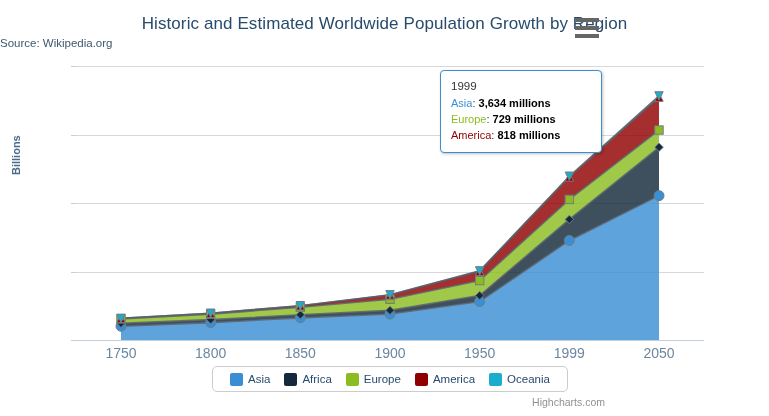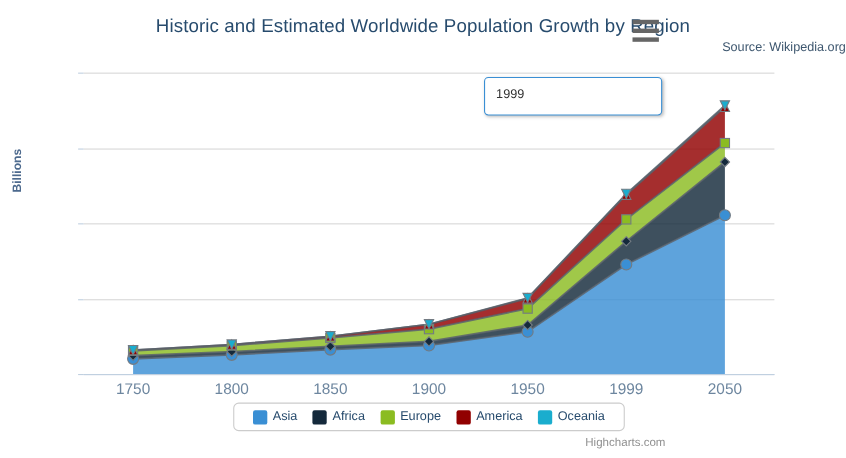--- a/index.html
+++ b/index.html
@@ -17,21 +17,21 @@
   
   .chart-title{
     position:absolute;left:0;top:14px;width:769px;
     text-align:center;
     font-size:17px;color:#274b6d;
     letter-spacing:0.1px;
     white-space:nowrap;
   }
   .chart-subtitle{
     position:absolute;left:0;top:37px;width:769px;
-    text-align:right;
+    text-align:left;
     font-size:11.5px;color:#3e576f;
     white-space:nowrap;
   }
   
   .menu-btn{
     position:absolute;right:18px;top:18px;
     width:24px;height:20px;
     display:flex;flex-direction:column;justify-content:space-between;
     cursor:pointer;
   }
@@ -202,20 +202,23 @@
       <polygon points="224.33333333333334,243.8952 228.53333333333333,235.4952 220.13333333333335,235.4952" fill="#1aadce" stroke="#737b83" stroke-width="1"></polygon>
       <polygon points="314,232.99 318.2,224.59000000000003 309.8,224.59000000000003" fill="#1aadce" stroke="#737b83" stroke-width="1"></polygon>
       <polygon points="403.6666666666667,209.0972 407.8666666666667,200.6972 399.4666666666667,200.6972" fill="#1aadce" stroke="#737b83" stroke-width="1"></polygon>
       <polygon points="493.33333333333337,114.4028 497.53333333333336,106.0028 489.1333333333334,106.0028" fill="#1aadce" stroke="#737b83" stroke-width="1"></polygon>
       <polygon points="583,34.09340000000002 587.2,25.693400000000015 578.8,25.693400000000015" fill="#1aadce" stroke="#737b83" stroke-width="1"></polygon>
     </svg>
 
   <div class="tooltip">
     <div class="tt-header">1999</div>
     <div id="tooltip-rows">
+        <div class="tt-row"><span class="tt-name" style="color: rgb(58, 143, 212);">Asia</span><span>: </span><span class="tt-val">3,634 millions</span></div>
+        <div class="tt-row"><span class="tt-name" style="color: rgb(139, 188, 33);">Europe</span><span>: </span><span class="tt-val">729 millions</span></div>
+        <div class="tt-row"><span class="tt-name" style="color: rgb(145, 0, 0);">America</span><span>: </span><span class="tt-val">818 millions</span></div>
       </div>
   </div>
 
   <div class="legend" id="legend">
       <div class="legend-item">
         <span class="legend-swatch" style="background: rgb(58, 143, 212);"></span>
         <span class="legend-label">Asia</span>
       </div>
       <div class="legend-item">
         <span class="legend-swatch" style="background: rgb(20, 41, 59);"></span>

